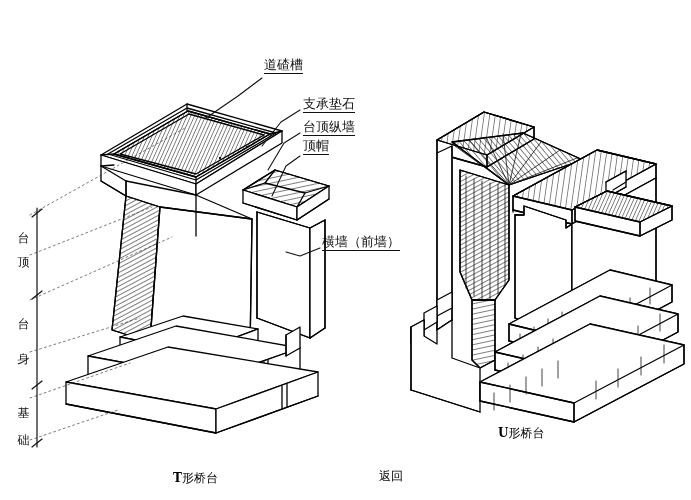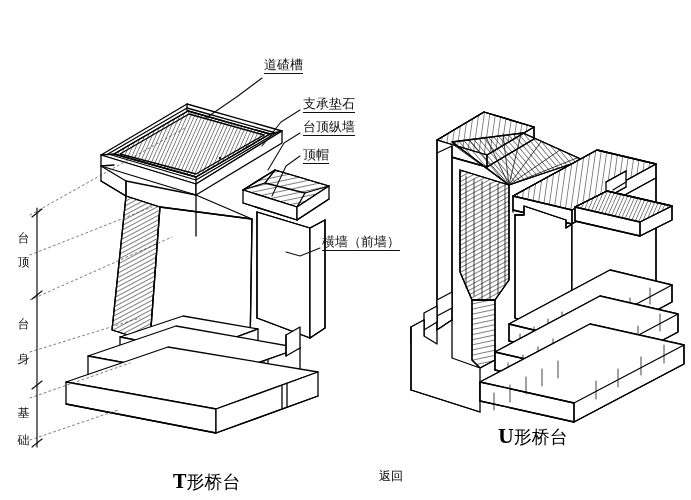--- a/index.html
+++ b/index.html
@@ -6,21 +6,21 @@
   body{width:691px;height:500px;position:relative;overflow:hidden;
        font-family:"DejaVu Sans","Liberation Sans",sans-serif;color:#000;}
   #stage{position:absolute;left:0;top:0;width:691px;height:380px;}
   svg.art{position:absolute;left:0;top:0;width:691px;height:500px;}
 
   .lbl{position:absolute;white-space:nowrap;font-size:13px;line-height:15px;
        color:#101010;font-family:"DejaVu Sans","Liberation Sans",sans-serif;}
   .lbl.ul{border-bottom:1.4px solid #111;padding-bottom:1px;}
   .vlbl{position:absolute;white-space:nowrap;font-size:12px;line-height:13px;
         color:#101010;text-align:center;width:15px;}
-  .cap{position:absolute;white-space:nowrap;font-size:18px;color:#000;}
+  .cap{position:absolute;white-space:nowrap;font-size:12px;color:#000;}
   .cap b{font-family:"DejaVu Serif","Liberation Serif",serif;font-weight:700;}
   .ret{position:absolute;white-space:nowrap;font-size:12px;color:#000;}
 </style>
 </head>
 <body>
 
 <div id="stage">
 
   <svg class="art" viewBox="0 0 691 500">
     <defs>
@@ -304,21 +304,21 @@
 
     </g>
   </svg>
 
   <div class="lbl ul" style="left:264px;top:57px;">道碴槽</div>
 
   <div class="lbl ul" style="left:303px;top:96px;">支承垫石</div>
 
   <div class="lbl ul" style="left:303px;top:119px;">台顶纵墙</div>
 
-  <div class="lbl ul" style="left:303px;top:147px;">顶帽</div>
+  <div class="lbl ul" style="left:303px;top:138px;">顶帽</div>
 
   <div class="lbl ul" style="left:322px;top:234px;">横墙（前墙）</div>
 
   <div class="vlbl" style="left:16px;top:232px;">台</div>
   <div class="vlbl" style="left:16px;top:256px;">顶</div>
 
   <div class="vlbl" style="left:16px;top:318px;">台</div>
   <div class="vlbl" style="left:16px;top:353px;">身</div>
 
   <div class="vlbl" style="left:16px;top:407px;">基</div>

